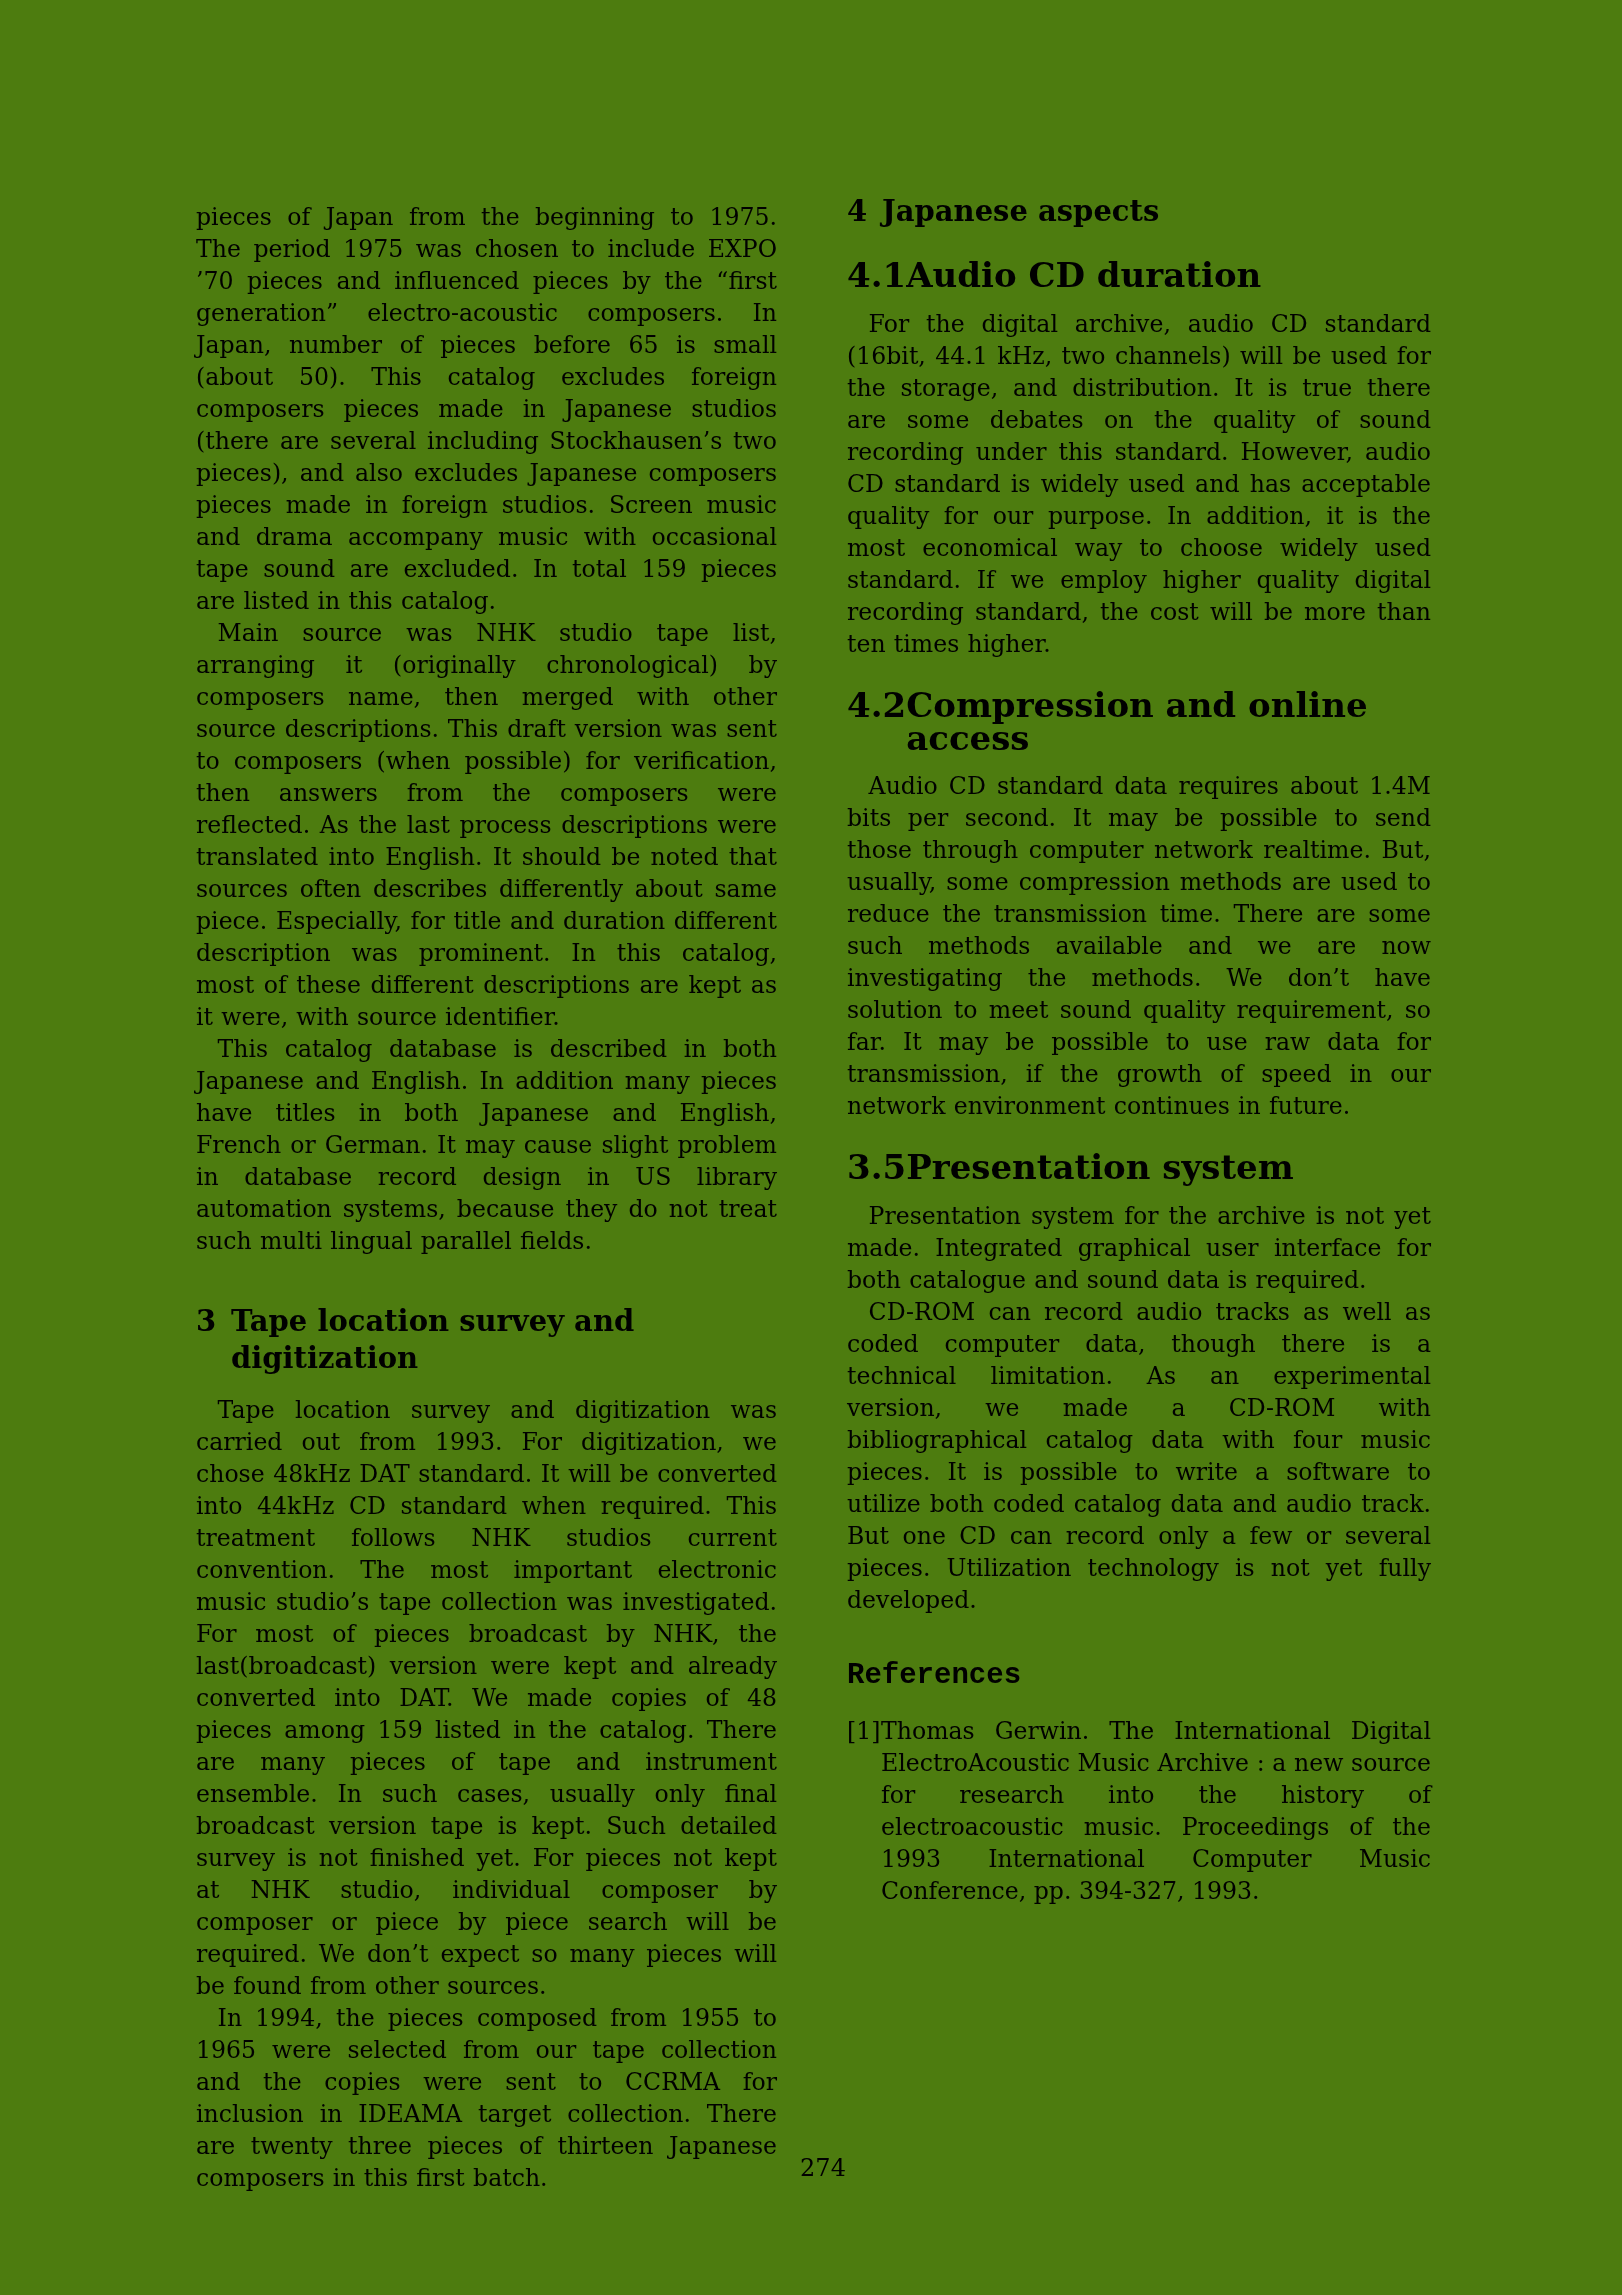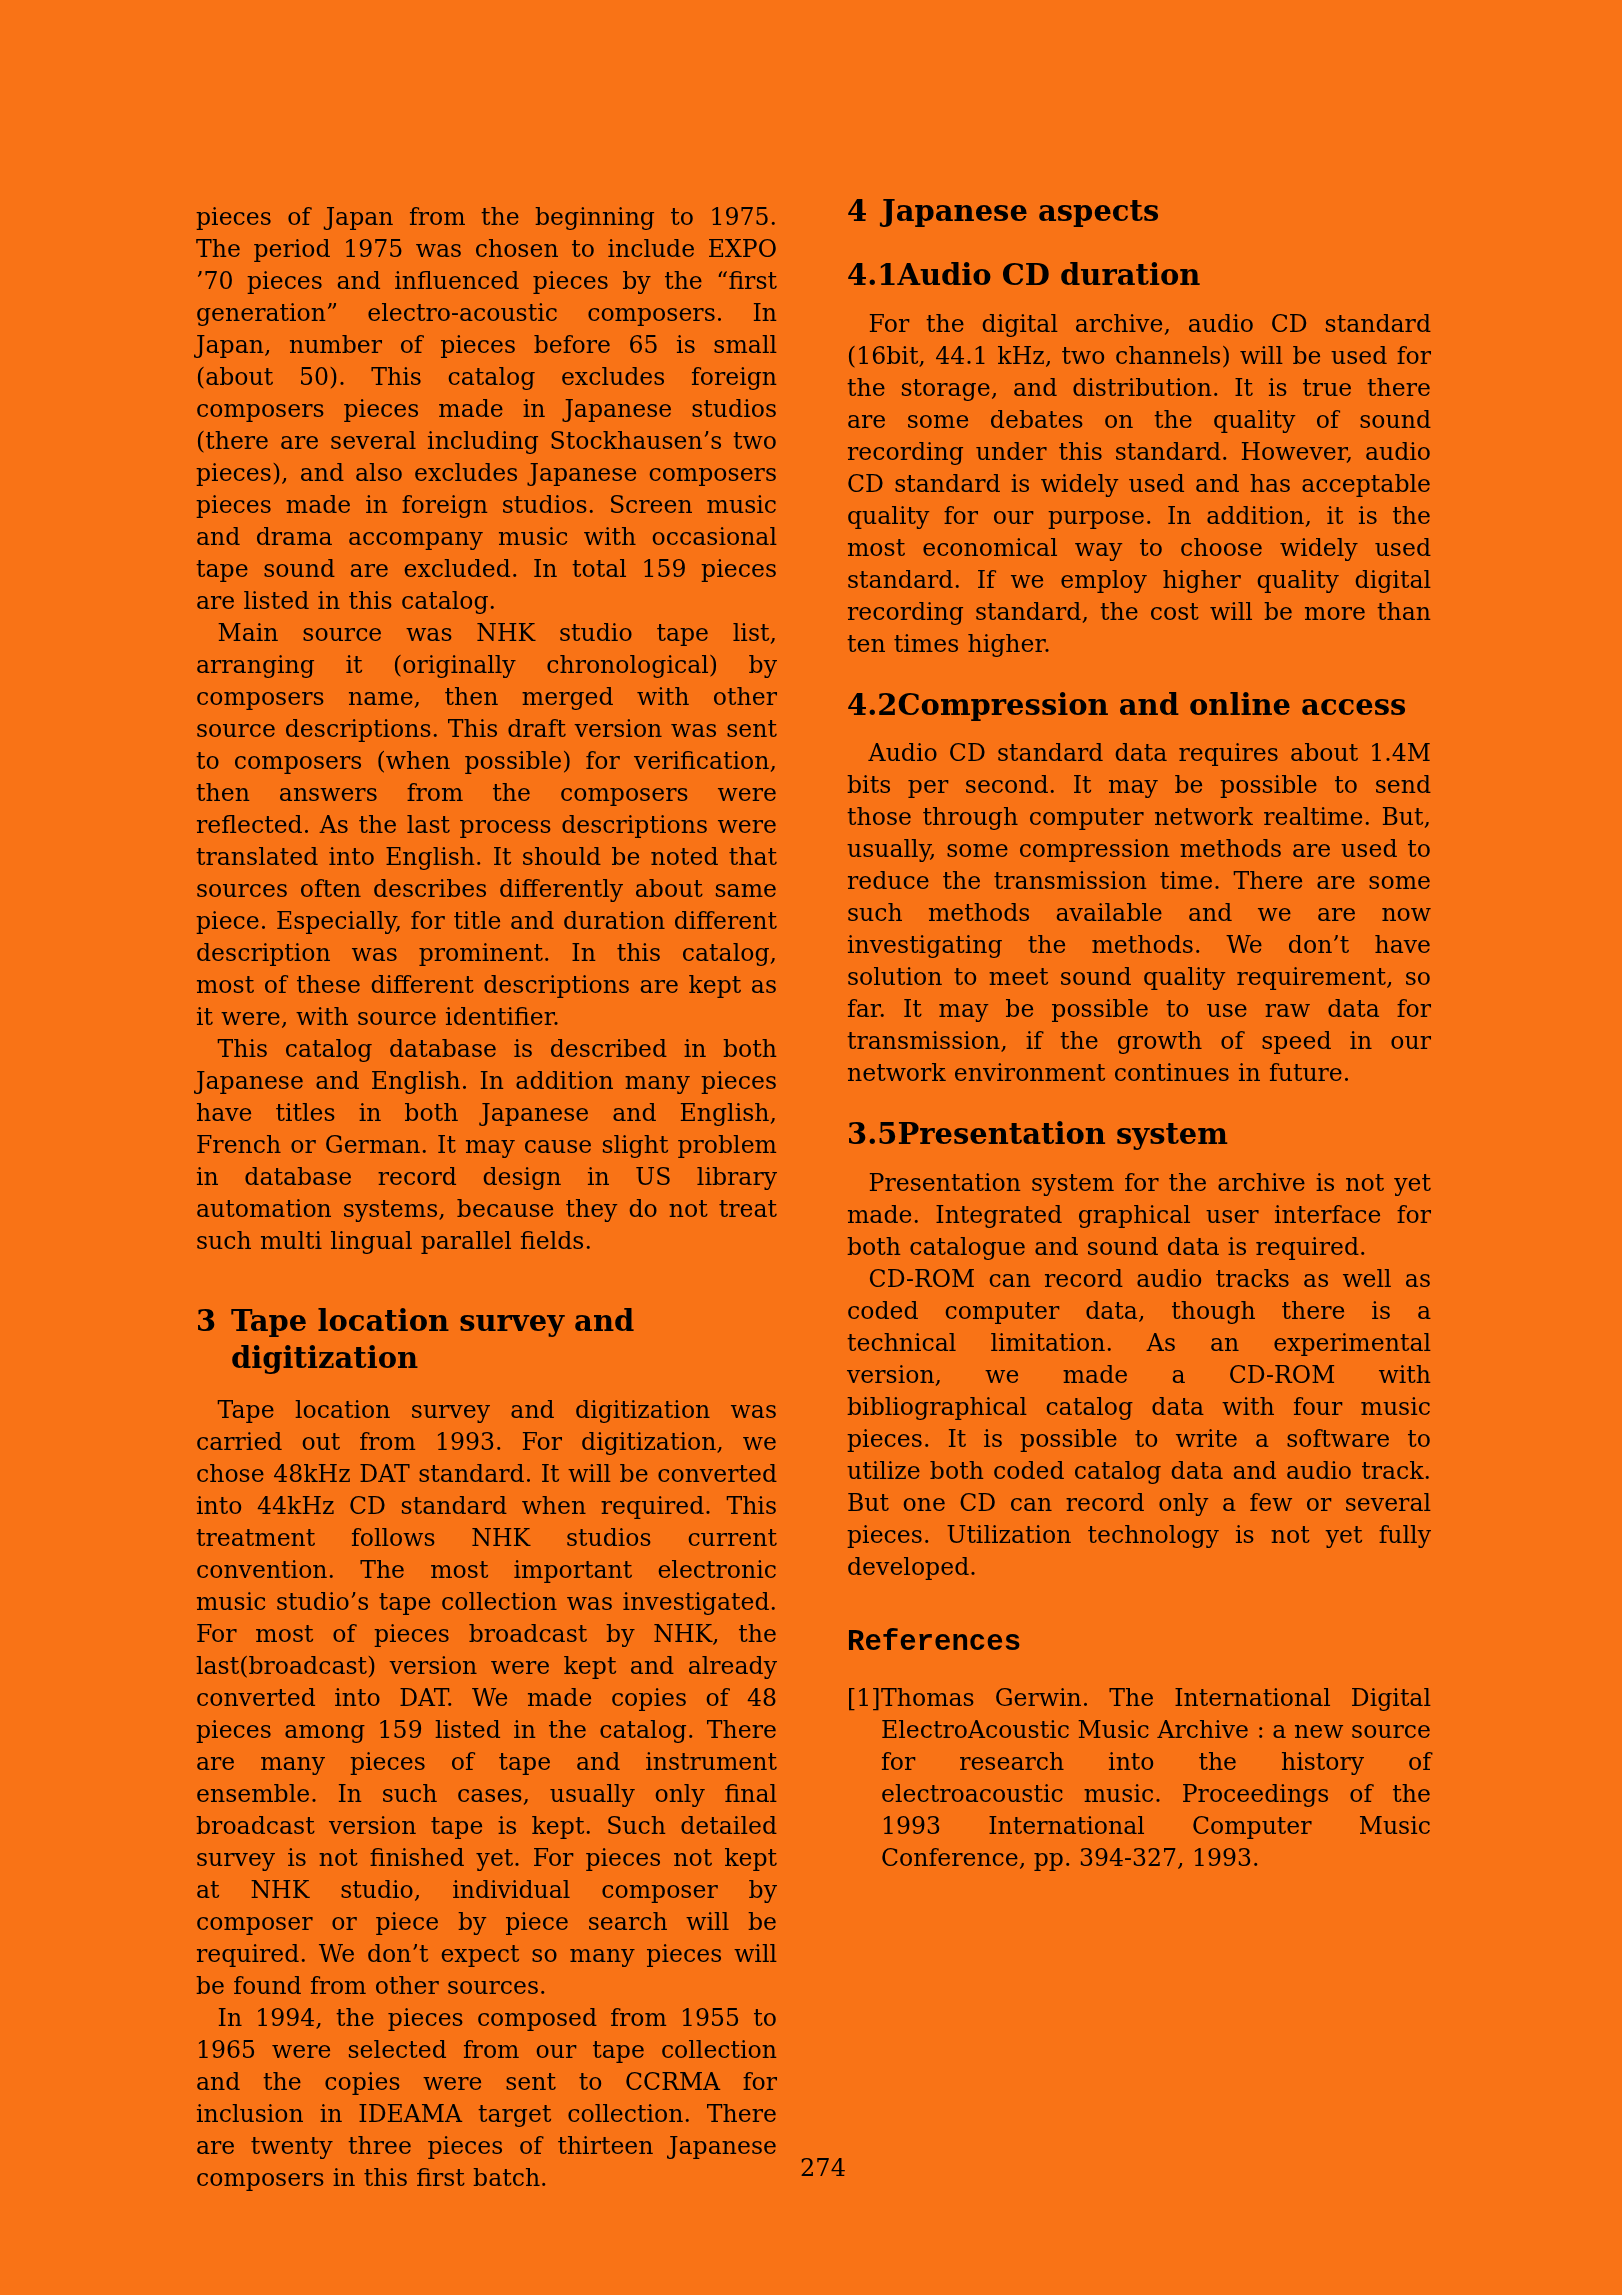--- a/index.html
+++ b/index.html
@@ -4,21 +4,21 @@
 <style>
   html, body {
     margin: 0;
     padding: 0;
     background: #ffffff;
   }
   .page {
     position: relative;
     width: 1622px;
     height: 2295px;
-    background: #f97316;
+    background: #4d7c0f;
     color: #000000;
     font-family: "DejaVu Serif", "Liberation Serif", serif;
     overflow: hidden;
   }
   .col {
     position: absolute;
     top: 0;
   }
   .col-left  { left: 196px;  top: 201px; width: 581px; }
   .col-right { left: 847px; top: 193px; width: 584px; }
@@ -42,21 +42,21 @@
     line-height: 37px;
     font-weight: bold;
   }
   .sec-heading.first { margin-top: 0; }
   .sec-num { flex: 0 0 35px; }
   .sec-title { flex: 1; }
 
   .subsec-heading {
     display: flex;
     margin: 29px 0 15.7px 0;
-    font-size: 29px;
+    font-size: 34px;
     line-height: 33px;
     font-weight: bold;
   }
   .subsec-num { flex: 0 0 43px; }
   .subsec-title { flex: 1; }
 
   .ref-heading {
     margin: 41px 0 21px 0;
     font-size: 29px;
     line-height: 37px;

